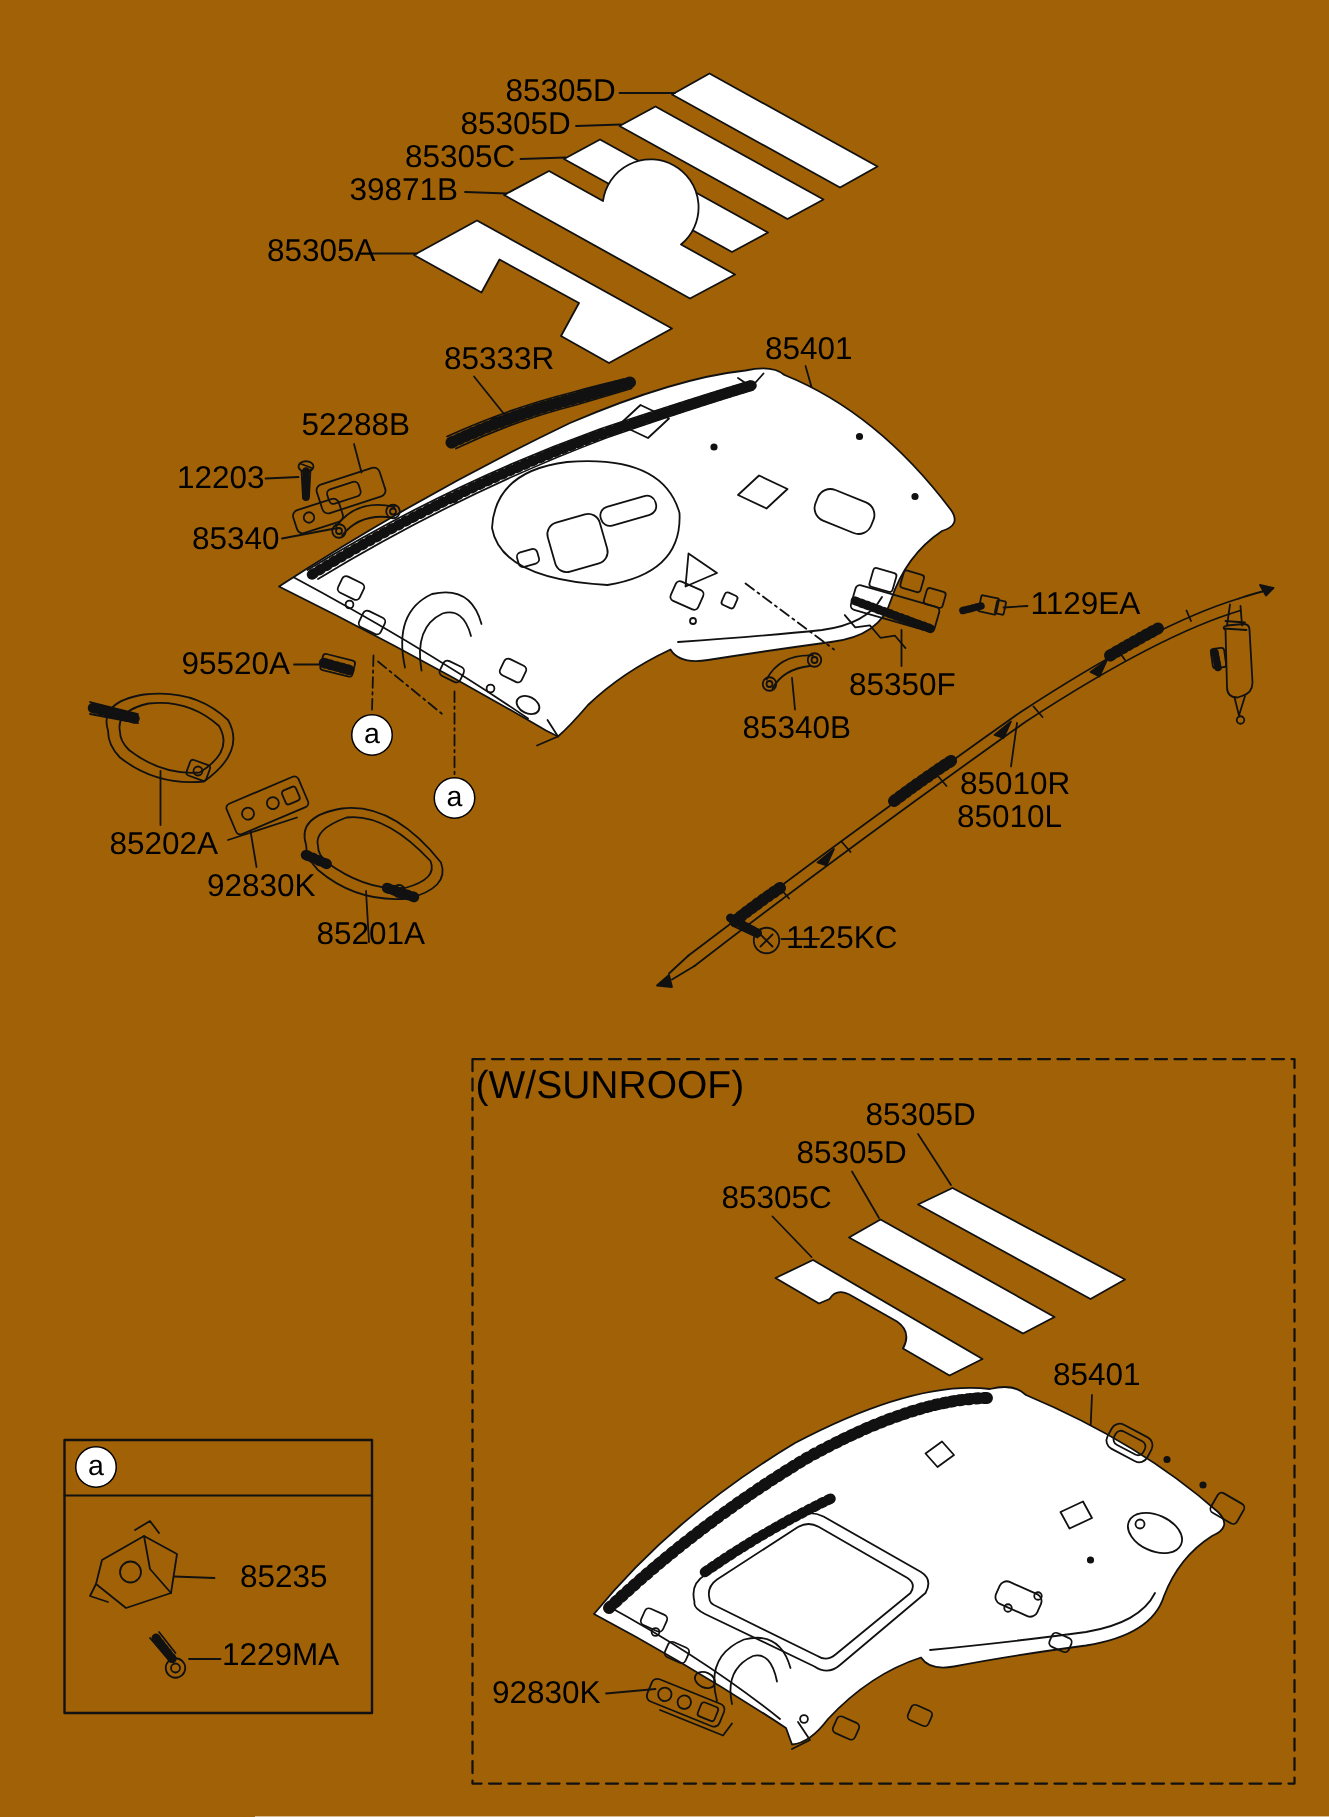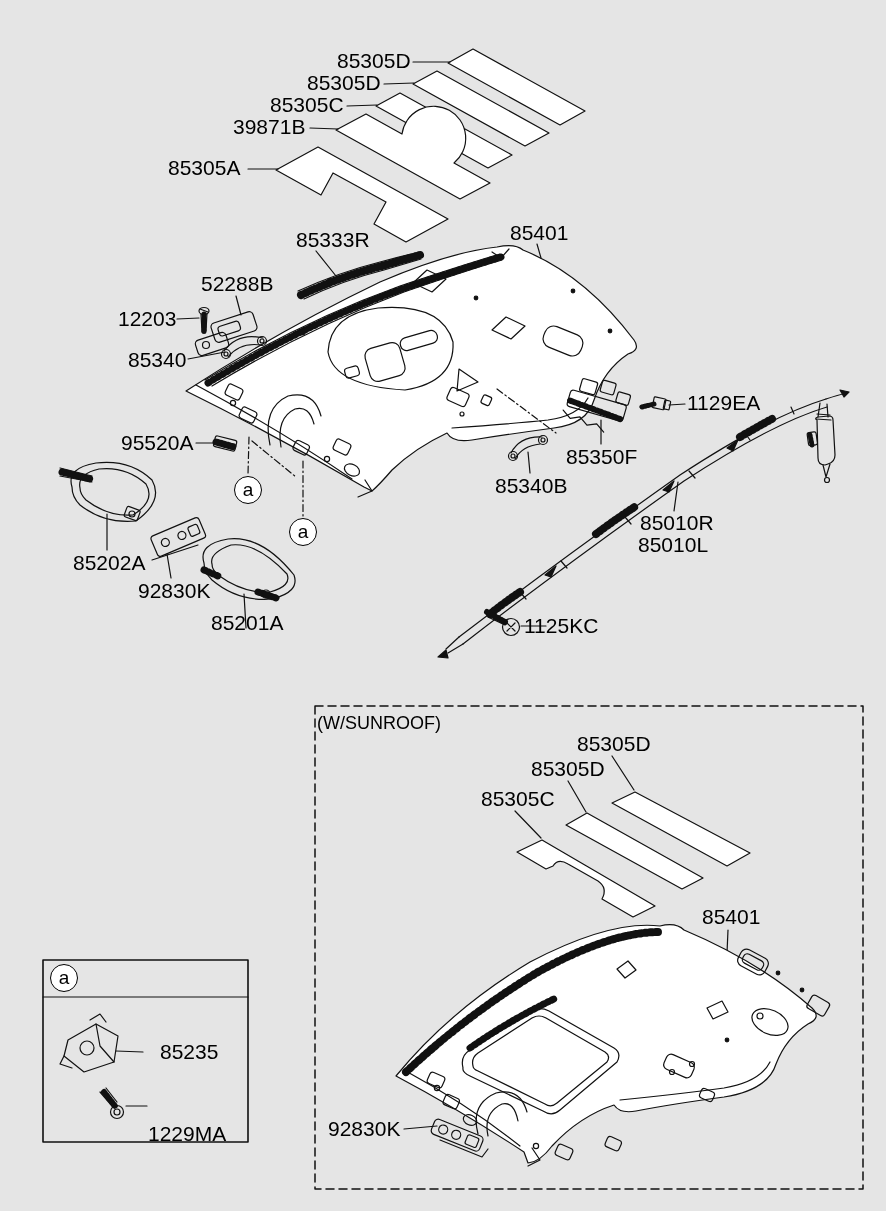--- a/index.html
+++ b/index.html
@@ -1,25 +1,25 @@
 <!DOCTYPE html>
 <html><head>
 <meta charset="utf-8">
 <style>
   html,body{margin:0;padding:0;background:#fff;}
   #stage{
-    position:relative;width:886px;height:1211px;background:#e5e5e5;
+    position:relative;width:886px;height:1211px;background:#a16207;
     font-family:"Liberation Sans", sans-serif;color:#000;overflow:hidden;
   }
   #art{position:absolute;left:0;top:0;}
   .lbl{
     position:absolute;font-size:21px;line-height:22px;white-space:nowrap;
     color:#000;letter-spacing:0px;
   }
-  .caption{font-size:18px;}
+  .caption{font-size:26px;}
   .callout{
     position:absolute;width:28px;height:28px;border:1.7px solid #000;
     border-radius:50%;display:flex;align-items:center;justify-content:center;
     font-size:19px;background:#fff;box-sizing:border-box;
   }
 </style>
 </head>
 <body>
 
 <div id="stage">
@@ -372,21 +372,21 @@
   <g>
     <path d="M143,1052 L116,1051"></path>
     <path d="M147,1106 L126,1106"></path>
   </g>
 </svg>
 
   <div class="lbl" style="left:337px;top:50px">85305D</div>
   <div class="lbl" style="left:307px;top:72px">85305D</div>
   <div class="lbl" style="left:270px;top:94px">85305C</div>
   <div class="lbl" style="left:233px;top:116px">39871B</div>
-  <div class="lbl" style="left:168px;top:157px">85305A</div>
+  <div class="lbl" style="left:178px;top:157px">85305A</div>
   <div class="lbl" style="left:510px;top:222px">85401</div>
   <div class="lbl" style="left:296px;top:229px">85333R</div>
   <div class="lbl" style="left:201px;top:273px">52288B</div>
   <div class="lbl" style="left:118px;top:308px">12203</div>
   <div class="lbl" style="left:128px;top:349px">85340</div>
   <div class="lbl" style="left:121px;top:432px">95520A</div>
   <div class="lbl" style="left:687px;top:392px">1129EA</div>
   <div class="lbl" style="left:566px;top:446px">85350F</div>
   <div class="lbl" style="left:495px;top:475px">85340B</div>
   <div class="lbl" style="left:640px;top:512px">85010R</div>
@@ -401,15 +401,15 @@
 
   <div class="lbl caption" style="left:317px;top:712px">(W/SUNROOF)</div>
   <div class="lbl" style="left:577px;top:733px">85305D</div>
   <div class="lbl" style="left:531px;top:758px">85305D</div>
   <div class="lbl" style="left:481px;top:788px">85305C</div>
   <div class="lbl" style="left:702px;top:906px">85401</div>
   <div class="lbl" style="left:328px;top:1118px">92830K</div>
 
   <div class="callout" style="left:50px;top:964px">a</div>
   <div class="lbl" style="left:160px;top:1041px">85235</div>
-  <div class="lbl" style="left:148px;top:1123px">1229MA</div>
+  <div class="lbl" style="left:148px;top:1093px">1229MA</div>
 
 </div>
 
 </body></html>

